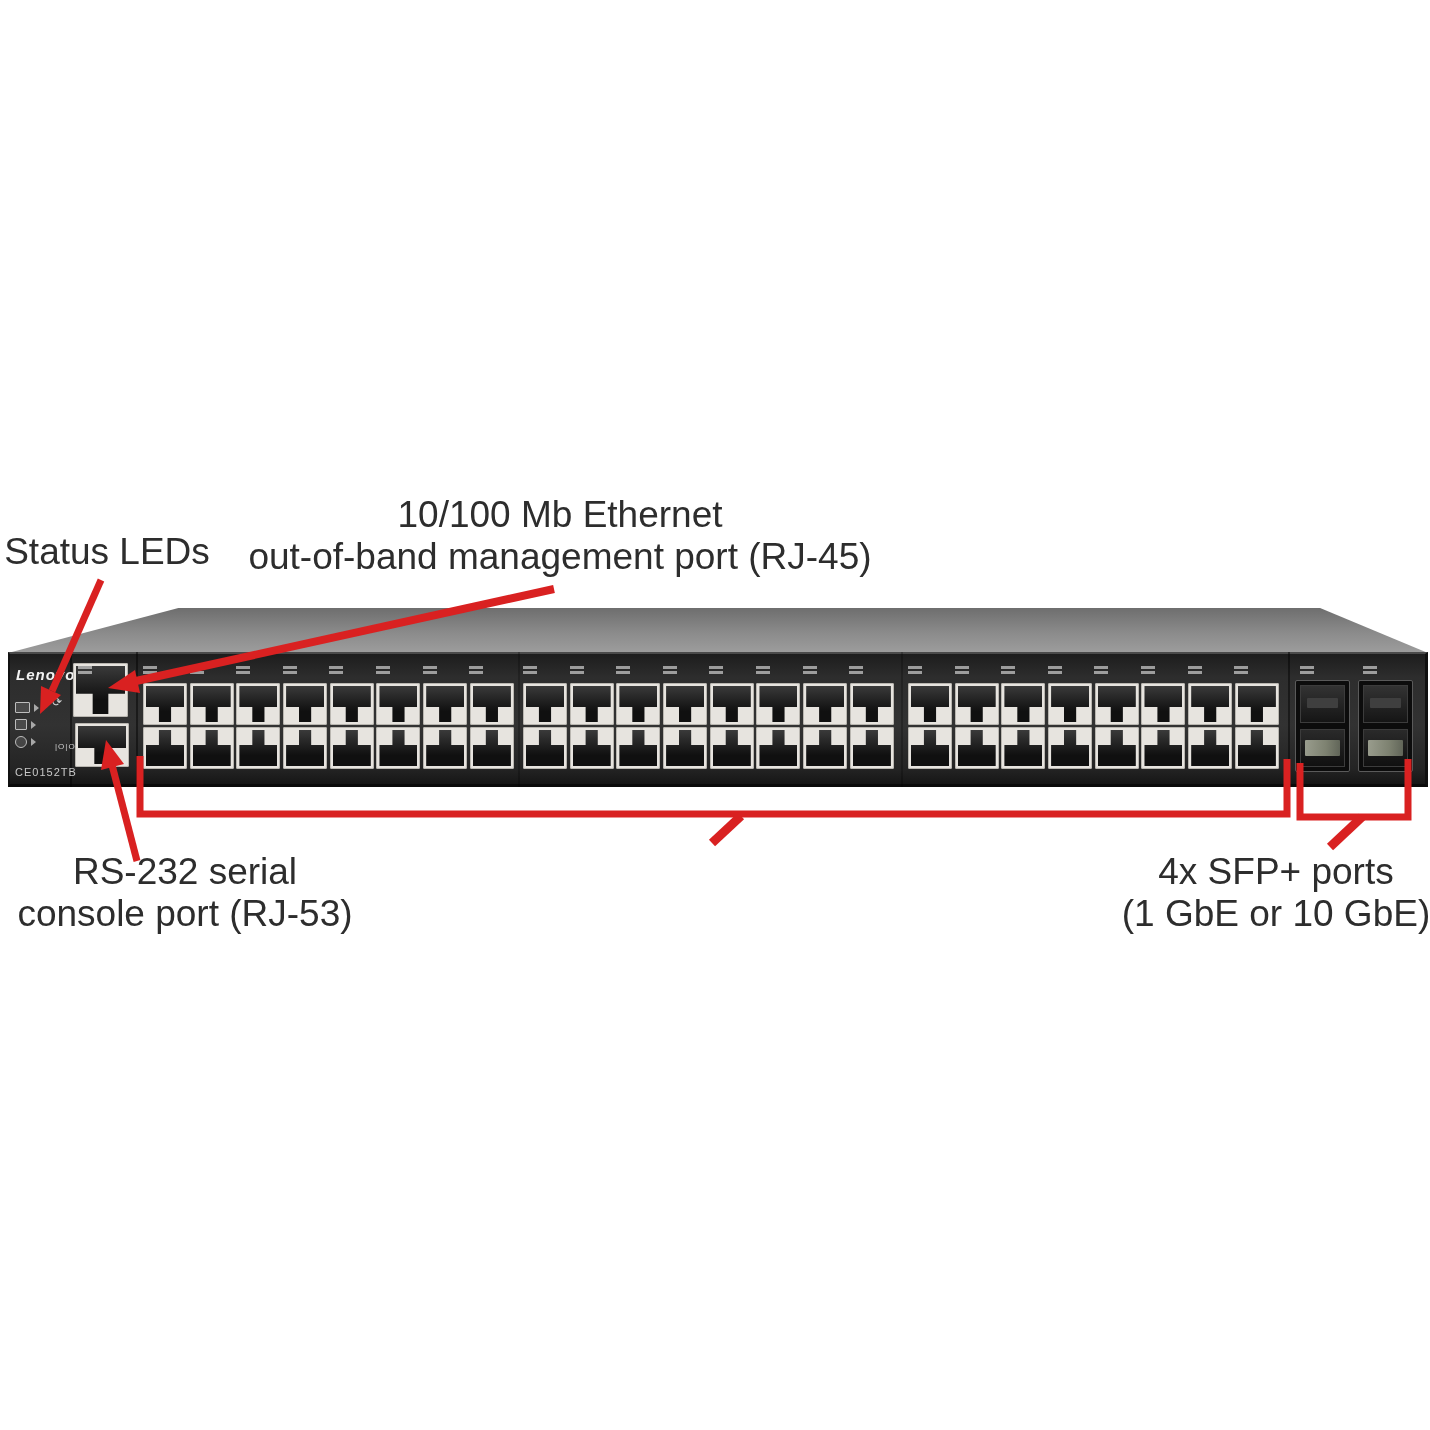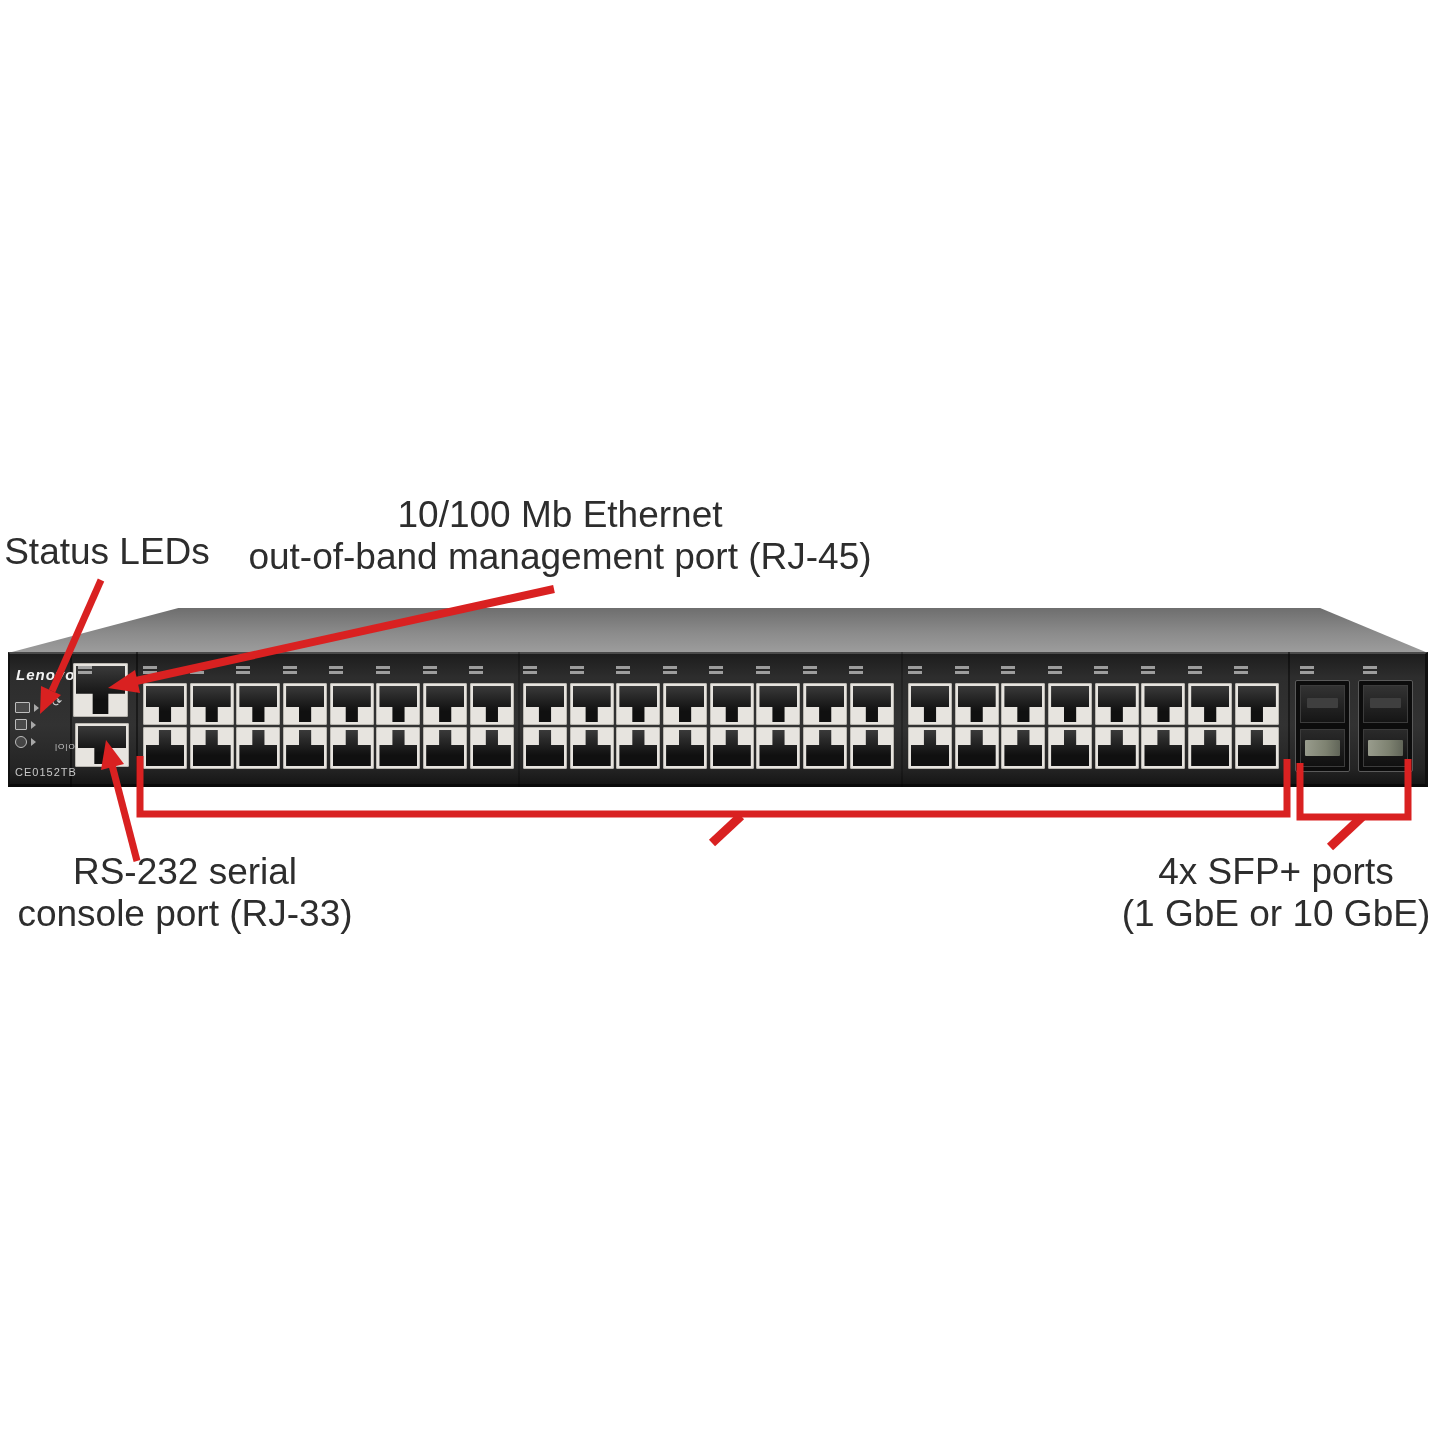--- a/index.html
+++ b/index.html
@@ -97,21 +97,21 @@
     <div>Status LEDs</div>
   </div>
 
   <div class="label" style="left:240px;top:494px;width:640px;">
     <div>10/100 Mb Ethernet</div>
     <div>out-of-band management port (RJ-45)</div>
   </div>
 
   <div class="label" style="left:15px;top:851px;width:340px;text-align:center;">
     <div>RS-232 serial</div>
-    <div>console port (RJ-33)</div>
+    <div>console port (RJ-53)</div>
   </div>
 
 
   <div class="label" style="left:1108px;top:851px;width:336px;">
     <div>4x SFP+ ports</div>
     <div>(1 GbE or 10 GbE)</div>
   </div>
 
   <div id="chassis-top"></div>
   <div id="chassis-face"></div>

